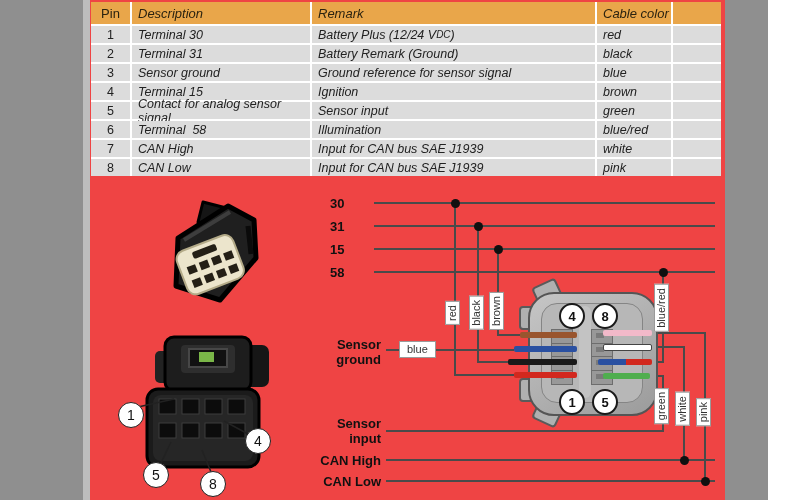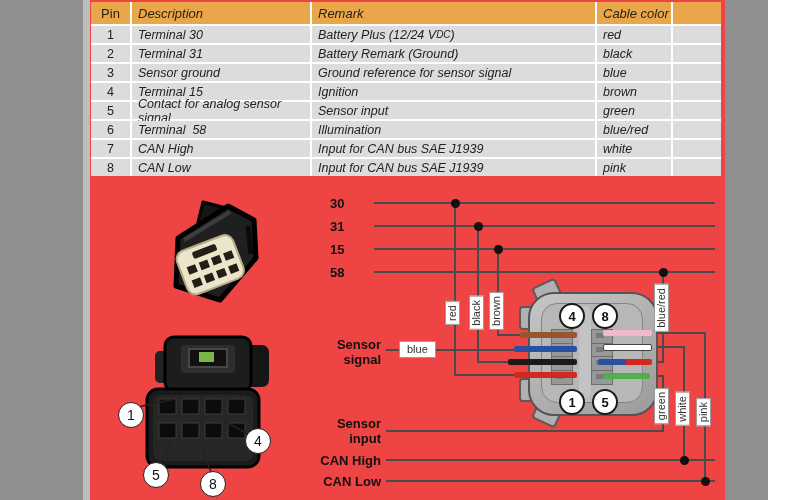--- a/index.html
+++ b/index.html
@@ -240,21 +240,21 @@
   <div class="vlabel" style="left:469px;top:296px;">black</div>
   <div class="vlabel" style="left:489px;top:292px;">brown</div>
   <div class="vlabel" style="left:654px;top:284px;">blue/red</div>
   <div class="vlabel" style="left:654px;top:388px;">green</div>
   <div class="vlabel" style="left:675px;top:392px;">white</div>
   <div class="vlabel" style="left:696px;top:398px;">pink</div>
   <div class="hlabel" style="left:399px;top:341px;">blue</div>
 
   <div class="siglabel" style="left:310px;top:337px;width:71px;">
     <div>Sensor</div>
-    <div>signal</div>
+    <div>ground</div>
   </div>
   <div class="siglabel" style="left:310px;top:416px;width:71px;">
     <div>Sensor</div>
     <div>input</div>
   </div>
   <div class="siglabel" style="left:303px;top:453px;width:78px;">CAN High</div>
   <div class="siglabel" style="left:303px;top:474px;width:78px;">CAN Low</div>
 
 </div>
 

